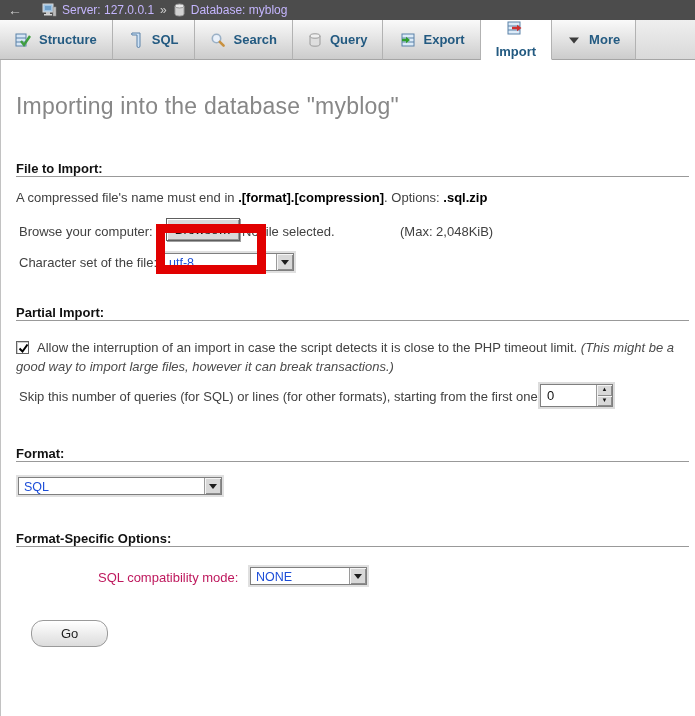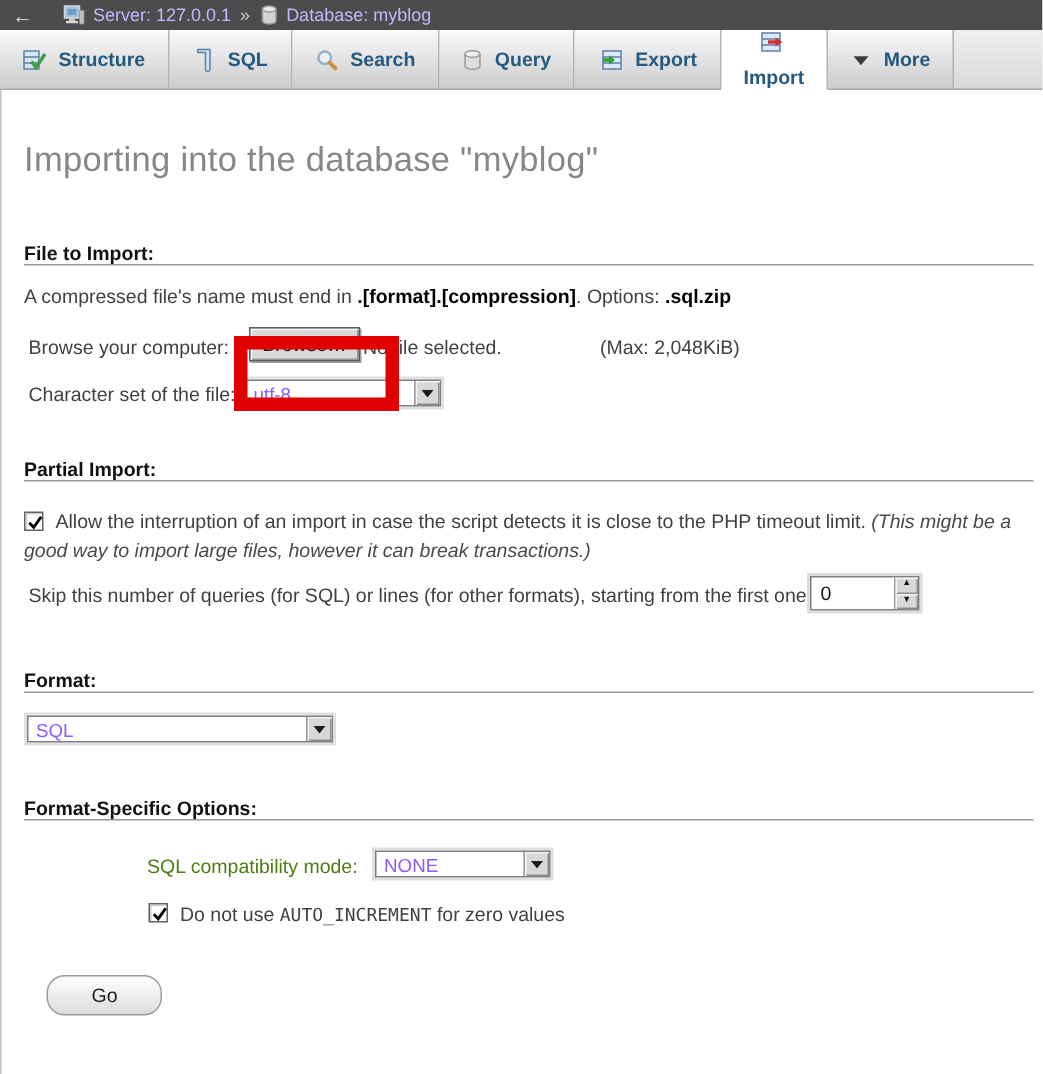--- a/index.html
+++ b/index.html
@@ -53,21 +53,21 @@
     font-family:"Liberation Sans", sans-serif; font-size:13px; color:#111;
     cursor:pointer;
   }
   .no-file { position:absolute; left:226px; top:9px; color:#414141; }
   .max-note { position:absolute; left:384px; top:9px; color:#414141; }
   .charset-row { position:relative; height:24px; }
   .charset-label { position:absolute; left:3px; top:4px; color:#414141; }
   
   .csel { position:absolute; border:2px solid #e0e0e0; background:#e0e0e0; cursor:pointer; }
   .csel-inner { display:flex; border:1px solid #7f7f7f; background:#fff; height:100%; }
-  .csel-text { flex:1; padding:2px 5px; font-size:12.5px; color:#8b5cf6; white-space:nowrap; overflow:hidden; }
+  .csel-text { flex:1; padding:2px 5px; font-size:12.5px; color:#1d4ed8; white-space:nowrap; overflow:hidden; }
   .csel-btn {
     width:17px; background:#d8d8d8; border-left:1px solid #9a9a9a;
     box-shadow:inset 1px 1px 0 #f5f5f5, inset -1px -1px 0 #8d8d8d;
     display:flex; align-items:center; justify-content:center;
   }
   .tri-down { width:0; height:0; border:4px solid transparent; border-top:5px solid #1c1c1c; margin-top:4px; }
   
   .s-partial { margin-top:30px; }
   .chk-para { margin-top:17px; line-height:19px; color:#414141; }
   .chk-para .ital { font-style:italic; color:#4a4a4a; }
@@ -84,21 +84,21 @@
   .spin-val { flex:1; padding:3px 0 0 6px; font-size:13px; color:#111; }
   .spin-btns { width:16px; display:flex; flex-direction:column; border-left:1px solid #9a9a9a; }
   .spin-btn {
     flex:1; background:#d8d8d8; font-size:6px; line-height:9px; text-align:center; color:#111;
     box-shadow:inset 1px 1px 0 #f5f5f5, inset -1px -1px 0 #8d8d8d; cursor:pointer;
   }
   .s-format { margin-top:34px; }
   .format-selwrap { position:relative; height:24px; margin-top:13px; }
   .s-fso { margin-top:32px; }
   .compat-row { position:relative; height:24px; margin-top:18px; }
-  .compat-label { position:absolute; left:82px; top:5px; color:#4d7c0f; }
+  .compat-label { position:absolute; left:82px; top:5px; color:#be185d; }
   .autoinc-row { position:relative; height:18px; margin-top:12px; }
   .autoinc-row .checkbox { position:absolute; left:83px; top:1px; margin:0; }
   .autoinc-label { position:absolute; left:104px; top:1px; color:#414141; }
   .mono { font-family:"DejaVu Sans Mono", monospace; font-size:12px; }
   .go-btn {
     margin:31px 0 0 30px; padding:5px 29px;
     background:linear-gradient(#ffffff,#dcdcdc);
     border:1px solid #9a9a9a; border-radius:12px;
     font-family:"Liberation Sans", sans-serif; font-size:13px; font-weight:normal; color:#1d1d1d;
     cursor:pointer;
@@ -259,27 +259,19 @@
       <span class="compat-label">SQL compatibility mode:</span>
       <div class="csel" style="left:232px; top:0; width:121px; height:22px;">
         <div class="csel-inner">
           <span class="csel-text">NONE</span>
           <span class="csel-btn">
               <span class="tri-down"></span>
             </span>
         </div>
       </div>
     </div>
-    <div class="autoinc-row">
-      <span class="checkbox">
-          <svg width="11" height="11" viewBox="0 0 11 11">
-            <path d="M1.5 5.5 L4.5 8.5 L9.5 1.5" stroke="#000" stroke-width="2" fill="none"></path>
-          </svg>
-        </span>
-      <span class="autoinc-label"><span>Do not use </span><span class="mono">AUTO_INCREMENT</span><span> for zero values</span></span>
-    </div>
   </div>
 
   <button class="go-btn">Go</button>
 
   
   <div class="annotation-rect" style="top:164px;"></div>
 </div>
 
 </body></html>

